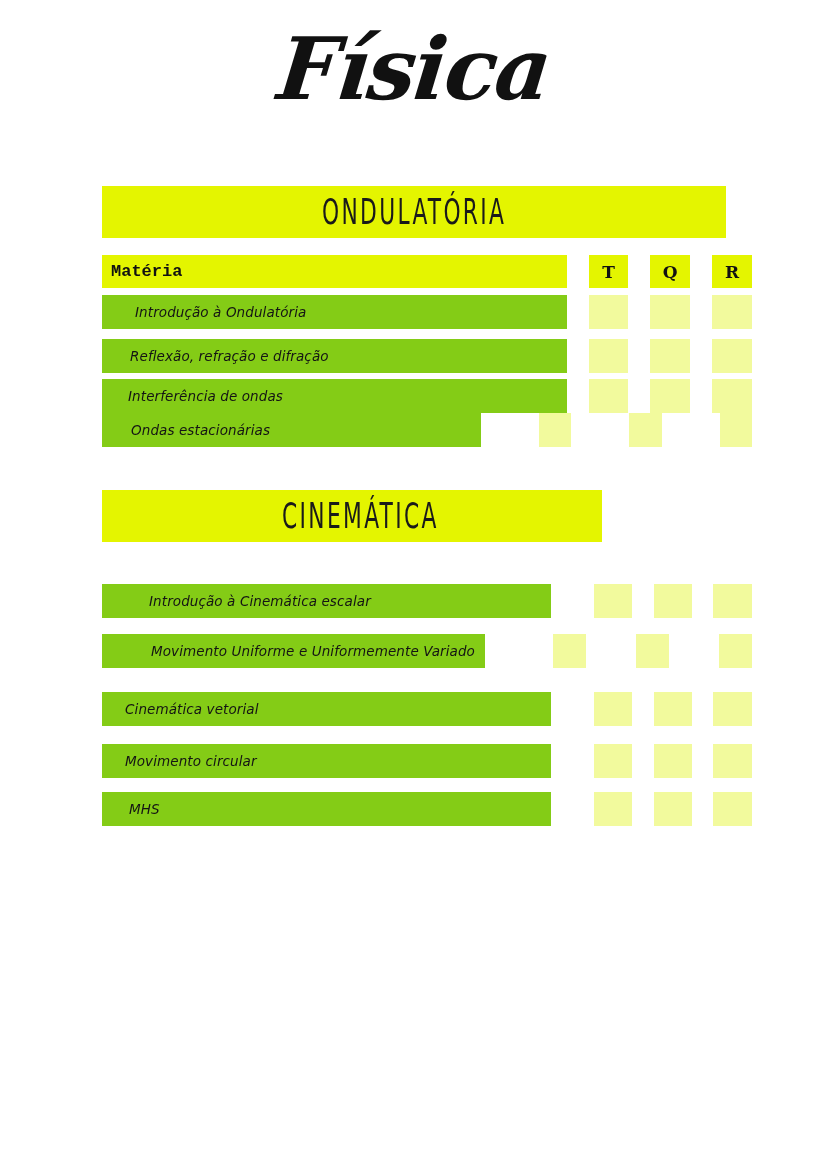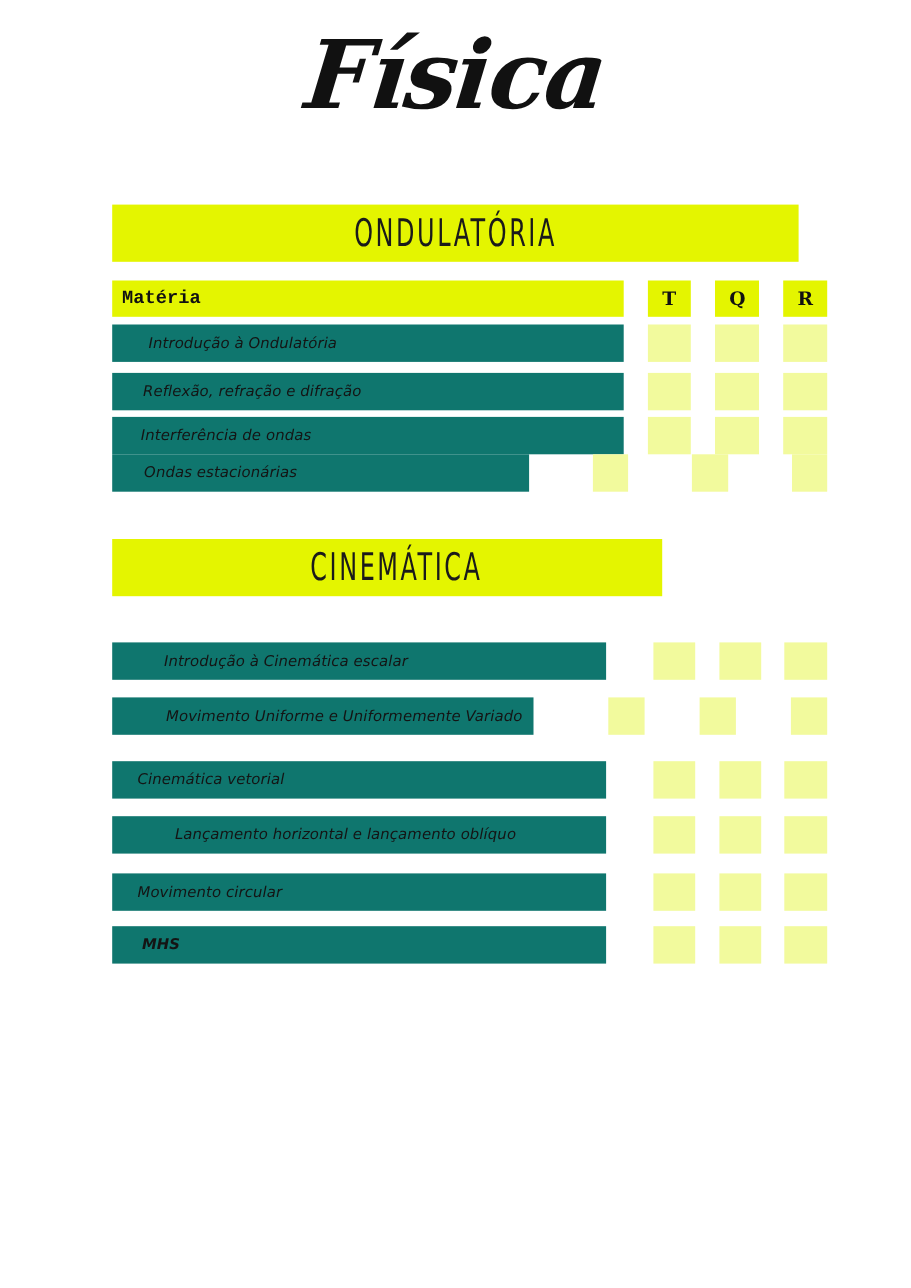--- a/index.html
+++ b/index.html
@@ -112,21 +112,21 @@
   .rows { margin-top: 0; }
 
   .matter-row {
     display: flex;
     align-items: stretch;
     height: 34px;
   }
 
   .matter-bar {
     width: 466px;
-    background: #0f766e;
+    background: #84cc16;
     display: flex;
     align-items: center;
     font-family: "DejaVu Sans", sans-serif;
     font-size: 13.5px;
     font-style: italic;
     color: #141414;
     letter-spacing: 0.1px;
     white-space: nowrap;
     overflow: hidden;
   }
@@ -240,45 +240,34 @@
             <div class="matter-bar" style="margin-left: 0px;">
               <span style="margin-left: 23px;">Cinemática vetorial</span>
             </div>
             <div style="width: 44px;"></div>
             <div class="check-cell"></div>
             <div style="width: 22px;"></div>
             <div class="check-cell"></div>
             <div style="width: 22px;"></div>
             <div class="check-cell"></div>
           </div>
-          <div class="matter-row" style="margin-top: 16px;">
-            <div class="matter-bar" style="margin-left: 0px;">
-              <span style="margin-left: 57px;">Lançamento horizontal e lançamento oblíquo</span>
-            </div>
-            <div style="width: 44px;"></div>
-            <div class="check-cell"></div>
-            <div style="width: 22px;"></div>
-            <div class="check-cell"></div>
-            <div style="width: 22px;"></div>
-            <div class="check-cell"></div>
-          </div>
           <div class="matter-row" style="margin-top: 18px;">
             <div class="matter-bar" style="margin-left: 0px;">
               <span style="margin-left: 23px;">Movimento circular</span>
             </div>
             <div style="width: 44px;"></div>
             <div class="check-cell"></div>
             <div style="width: 22px;"></div>
             <div class="check-cell"></div>
             <div style="width: 22px;"></div>
             <div class="check-cell"></div>
           </div>
           <div class="matter-row" style="margin-top: 14px;">
             <div class="matter-bar" style="margin-left: 0px;">
-              <span style="margin-left: 27px; font-weight: bold;">MHS</span>
+              <span style="margin-left: 27px;">MHS</span>
             </div>
             <div style="width: 44px;"></div>
             <div class="check-cell"></div>
             <div style="width: 22px;"></div>
             <div class="check-cell"></div>
             <div style="width: 22px;"></div>
             <div class="check-cell"></div>
           </div>
         </div>
       </div>

